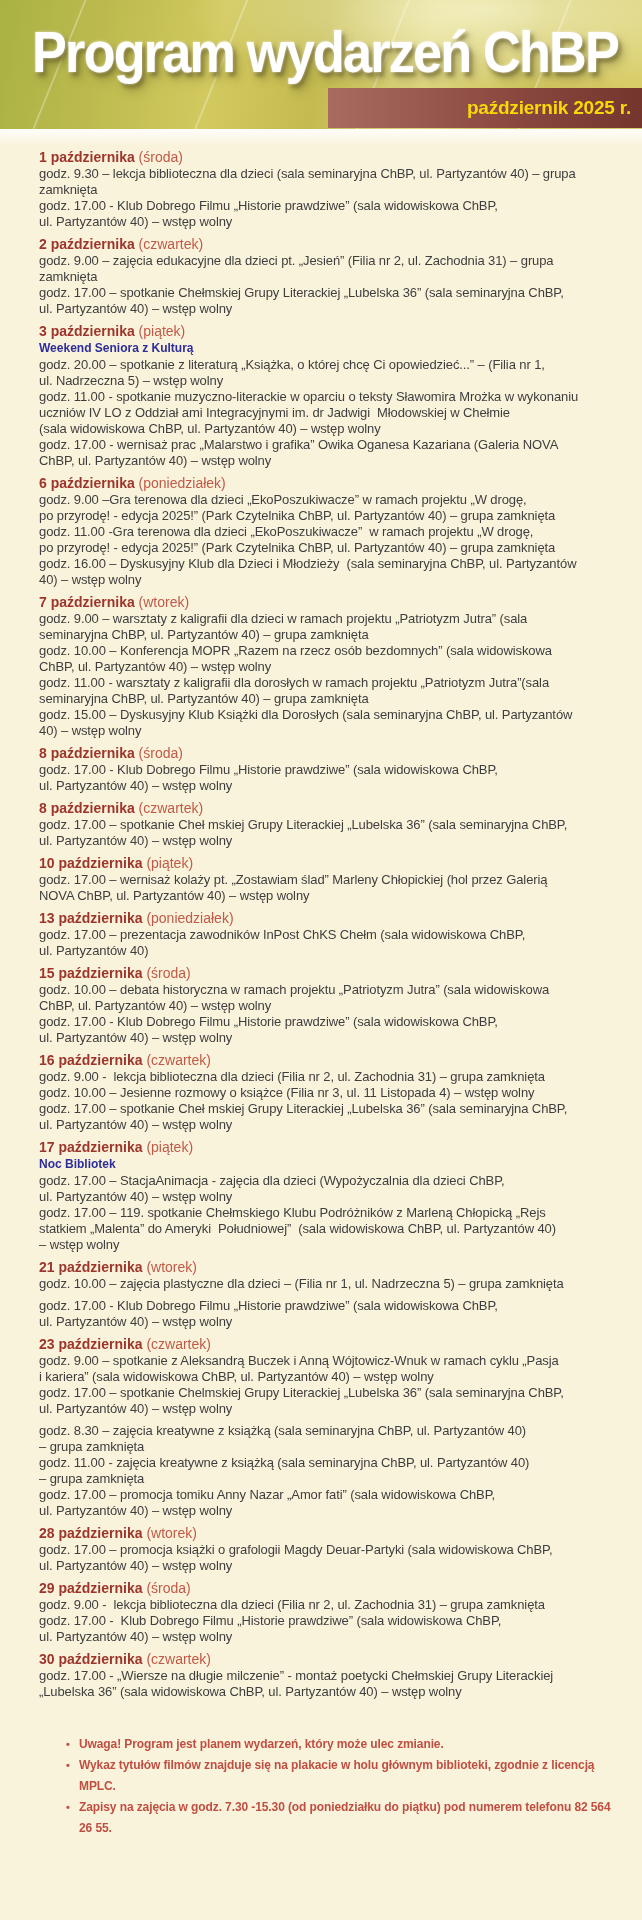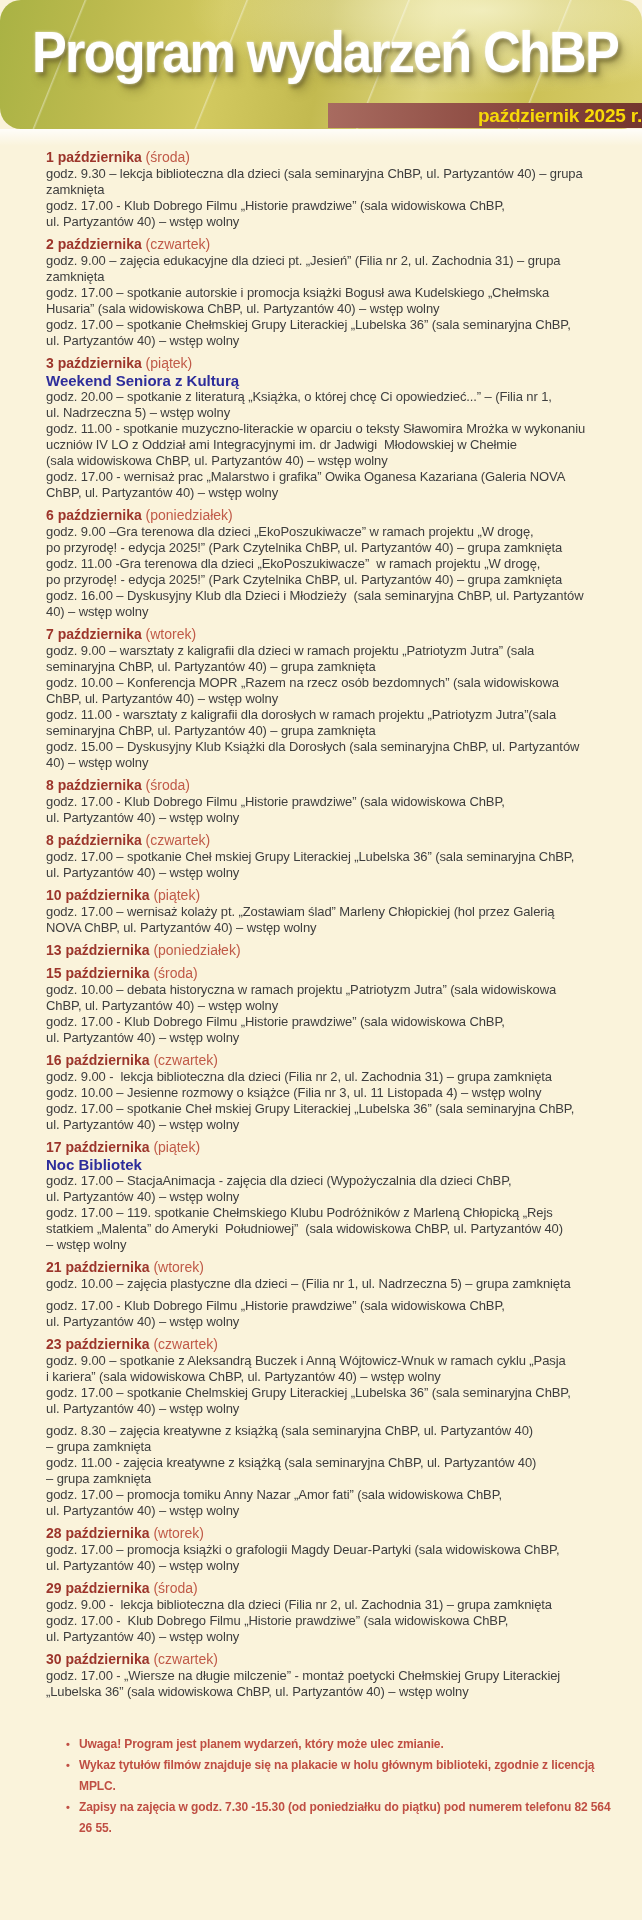--- a/index.html
+++ b/index.html
@@ -16,55 +16,55 @@
     position:relative; height:129px;
     background:
       repeating-linear-gradient(112deg,
         rgba(255,255,255,0) 0px, rgba(255,255,255,0) 78px,
         rgba(255,255,255,.38) 79px, rgba(255,255,255,0) 81px,
         rgba(255,255,255,0) 150px),
       radial-gradient(ellipse 420px 120px at 75% 8%, rgba(250,248,215,.75), rgba(250,248,215,0) 70%),
       linear-gradient(101deg,
         #a9b244 0%, #bcba4e 16%, #d2c95f 34%, #c3ba50 50%,
         #ddd47b 66%, #ccc156 82%, #d9ce6b 100%);
-    border-radius: 21px;
   }
   .masthead h1 {
     position:absolute; left:0; right:0; top:18px; margin:0;
     text-align:center;
     font-size:58px; font-weight:bold; letter-spacing:-2px;
     transform:scaleX(.9); transform-origin:50% 50%;
     color:#ffffff;
     text-shadow:
       0 0 3px rgba(255,255,255,.65),
       3px 4px 5px rgba(105,96,40,.75),
       6px 8px 10px rgba(105,96,40,.35);
     white-space:nowrap;
   }
   .month-bar {
     position:absolute; right:0; bottom:1px;
-    width:314px; height:25px; box-sizing:border-box;
+    width:314px; height:40px; box-sizing:border-box;
     background:linear-gradient(90deg,#a86b60 0%, #8c4a41 55%, #73362e 100%);
     display:flex; align-items:center; justify-content:flex-end;
+    padding-right:11px;
   }
   .month-bar span {
     color:#f7d908; font-weight:bold; font-size:19px; letter-spacing:-0.2px;
   }
   
   .content { position:relative; padding:20px 28px 0 30px; }
   .content::before {
     content:""; position:absolute; top:0; left:0; right:0; height:17px;
     background:linear-gradient(180deg, rgba(255,255,255,.85), rgba(255,255,255,0));
     pointer-events:none;
   }
-  .day { margin:0 0 0 16px; padding-top:6px; }
+  .day { margin:0 0 0 9px; padding-top:6px; }
   .day:first-child { padding-top:0; }
   .day-head { margin:0; font-size:14px; line-height:17px; font-weight:bold; color:#9c352b; }
   .day-head .weekday { color:#c05a48; font-weight:normal; }
-  .subtitle { font-size:15px; line-height:17px; font-weight:bold; color:#2d2d9b; }
+  .subtitle { font-size:12px; line-height:17px; font-weight:bold; color:#2d2d9b; }
   .event {
     margin:0; font-size:13px; line-height:16px; color:#3e3e3e;
     white-space:pre-wrap; letter-spacing:-0.1px;
   }
   
   .notes { margin:34px 20px 0 66px; padding-bottom:30px; }
   .note {
     position:relative; padding-left:13px;
     font-size:12px; line-height:21px; font-weight:bold; color:#bf4e43;
     letter-spacing:-0.1px;
@@ -88,22 +88,20 @@
         <h2 class="day-head"><span class="date">1 października</span><span class="weekday"> (środa)</span></h2>
         <p class="event">godz. 9.30 – lekcja biblioteczna dla dzieci (sala seminaryjna ChBP, ul. Partyzantów 40) – grupa
 zamknięta</p>
         <p class="event">godz. 17.00 - Klub Dobrego Filmu „Historie prawdziwe” (sala widowiskowa ChBP,
 ul. Partyzantów 40) – wstęp wolny</p>
       </div>
       <div class="day">
         <h2 class="day-head"><span class="date">2 października</span><span class="weekday"> (czwartek)</span></h2>
         <p class="event">godz. 9.00 – zajęcia edukacyjne dla dzieci pt. „Jesień” (Filia nr 2, ul. Zachodnia 31) – grupa
 zamknięta</p>
-        <p class="event">godz. 17.00 – spotkanie autorskie i promocja książki Bogusł awa Kudelskiego „Chełmska
-Husaria” (sala widowiskowa ChBP, ul. Partyzantów 40) – wstęp wolny</p>
         <p class="event">godz. 17.00 – spotkanie Chełmskiej Grupy Literackiej „Lubelska 36” (sala seminaryjna ChBP,
 ul. Partyzantów 40) – wstęp wolny</p>
       </div>
       <div class="day">
         <h2 class="day-head"><span class="date">3 października</span><span class="weekday"> (piątek)</span></h2>
         <div class="subtitle">Weekend Seniora z Kulturą</div>
         <p class="event">godz. 20.00 – spotkanie z literaturą „Książka, o której chcę Ci opowiedzieć...” – (Filia nr 1,
 ul. Nadrzeczna 5) – wstęp wolny</p>
         <p class="event">godz. 11.00 - spotkanie muzyczno-literackie w oparciu o teksty Sławomira Mrożka w wykonaniu
 uczniów IV LO z Oddział ami Integracyjnymi im. dr Jadwigi  Młodowskiej w Chełmie
@@ -141,20 +139,22 @@
         <p class="event">godz. 17.00 – spotkanie Cheł mskiej Grupy Literackiej „Lubelska 36” (sala seminaryjna ChBP,
 ul. Partyzantów 40) – wstęp wolny</p>
       </div>
       <div class="day">
         <h2 class="day-head"><span class="date">10 października</span><span class="weekday"> (piątek)</span></h2>
         <p class="event">godz. 17.00 – wernisaż kolaży pt. „Zostawiam ślad” Marleny Chłopickiej (hol przez Galerią
 NOVA ChBP, ul. Partyzantów 40) – wstęp wolny</p>
       </div>
       <div class="day">
         <h2 class="day-head"><span class="date">13 października</span><span class="weekday"> (poniedziałek)</span></h2>
+        <p class="event">godz. 17.00 – prezentacja zawodników InPost ChKS Chełm (sala widowiskowa ChBP,
+ul. Partyzantów 40)</p>
       </div>
       <div class="day">
         <h2 class="day-head"><span class="date">15 października</span><span class="weekday"> (środa)</span></h2>
         <p class="event">godz. 10.00 – debata historyczna w ramach projektu „Patriotyzm Jutra” (sala widowiskowa
 ChBP, ul. Partyzantów 40) – wstęp wolny</p>
         <p class="event">godz. 17.00 - Klub Dobrego Filmu „Historie prawdziwe” (sala widowiskowa ChBP,
 ul. Partyzantów 40) – wstęp wolny</p>
       </div>
       <div class="day">
         <h2 class="day-head"><span class="date">16 października</span><span class="weekday"> (czwartek)</span></h2>

